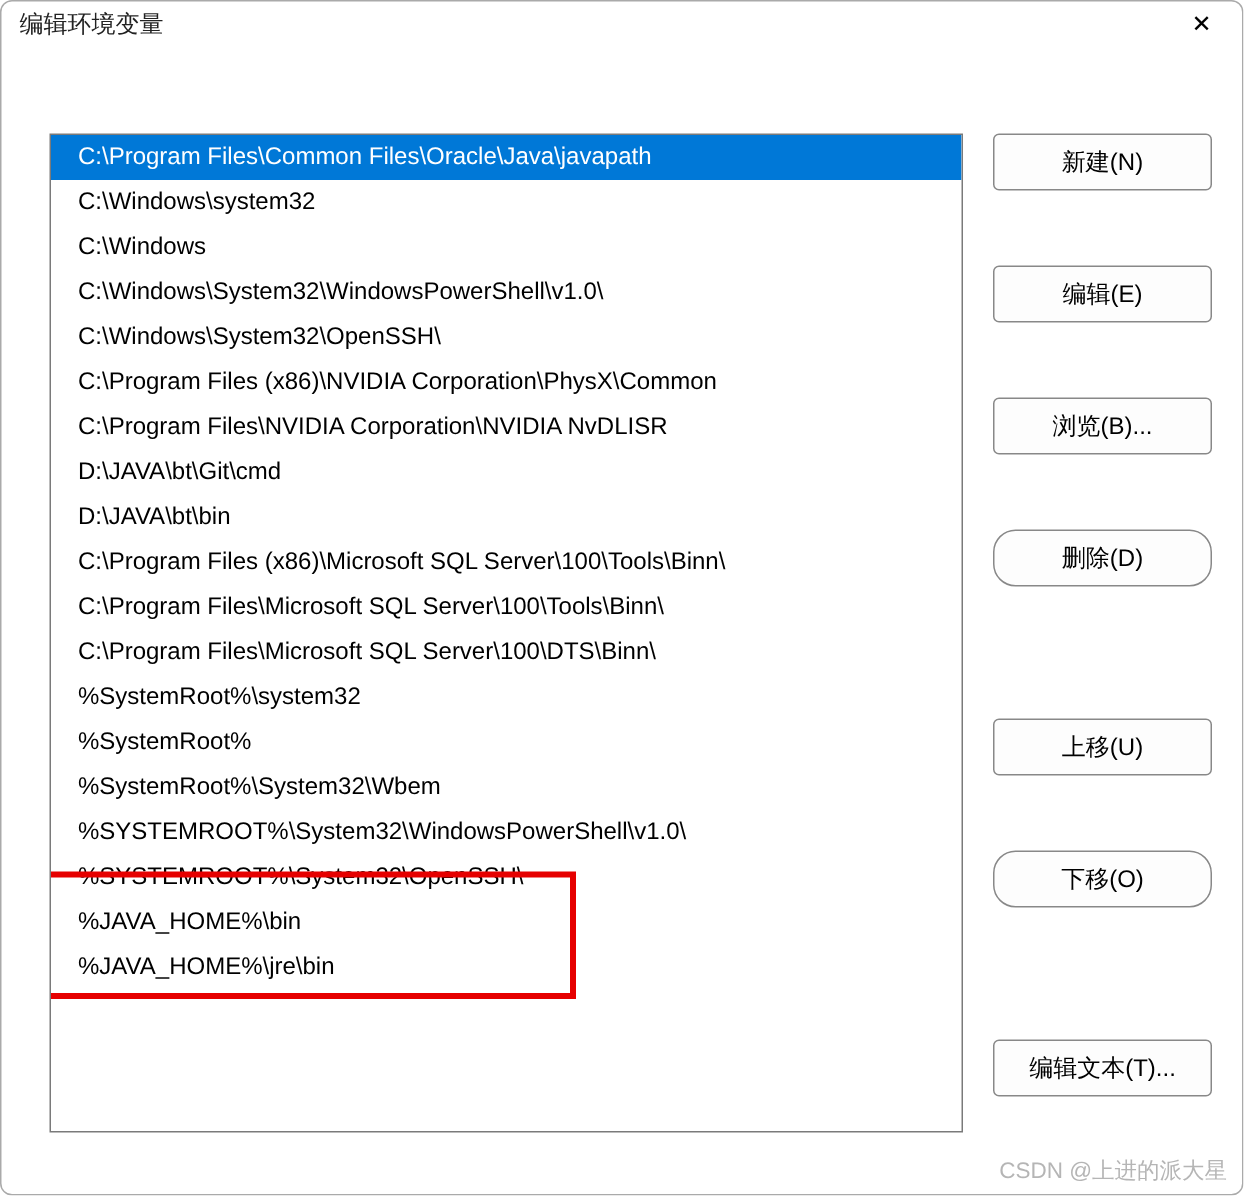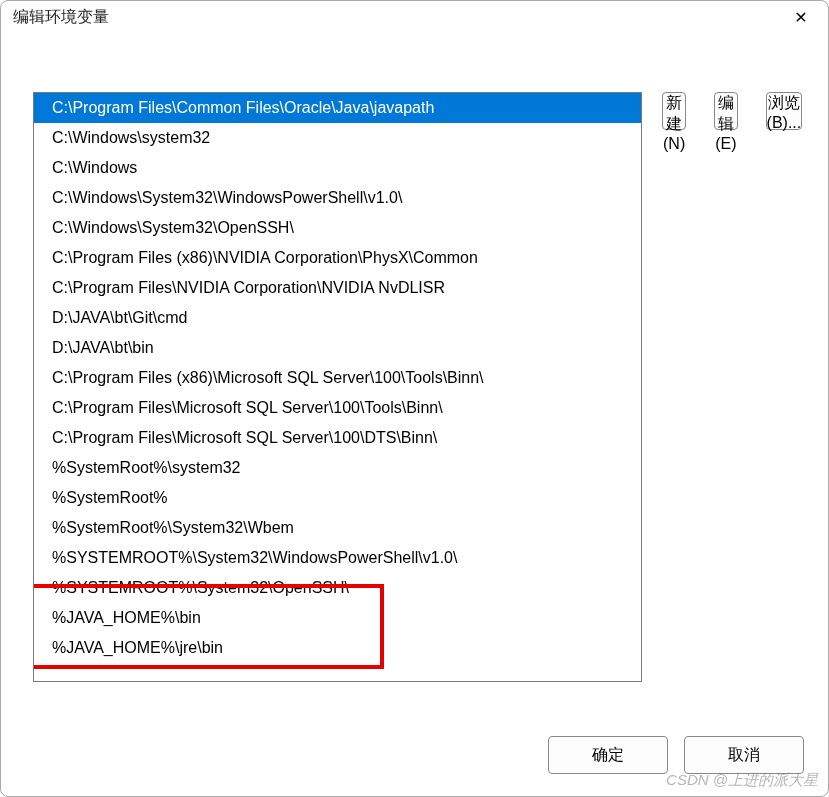--- a/index.html
+++ b/index.html
@@ -69,21 +69,21 @@
 }
 .highlight-box {
   position: absolute;
   border: 4px solid #e60000;
   pointer-events: none;
   
 }
 .btn-col {
   width: 146px;
   display: flex;
-  flex-direction: row;
+  flex-direction: column;
 }
 .btn {
   width: 146px;
   height: 38px;
   background: #fdfdfd;
   border: 1px solid #888;
   border-radius: 4px;
   font-size: 16px;
   color: #000;
   cursor: pointer;
@@ -99,21 +99,20 @@
   padding: 14px 24px 22px 24px;
 }
 .footer .btn { width: 120px; margin-bottom: 0; }
 .watermark {
   position: absolute;
   right: 10px;
   bottom: 6px;
   font-size: 15px;
   color: rgba(120,120,120,0.55);
   pointer-events: none;
-  font-style: italic;
 }
 </style>
 </head>
 <body>
 
 <div class="dialog">
 
   <div class="titlebar">
     <div class="title">编辑环境变量</div>
     <div class="close-btn">

